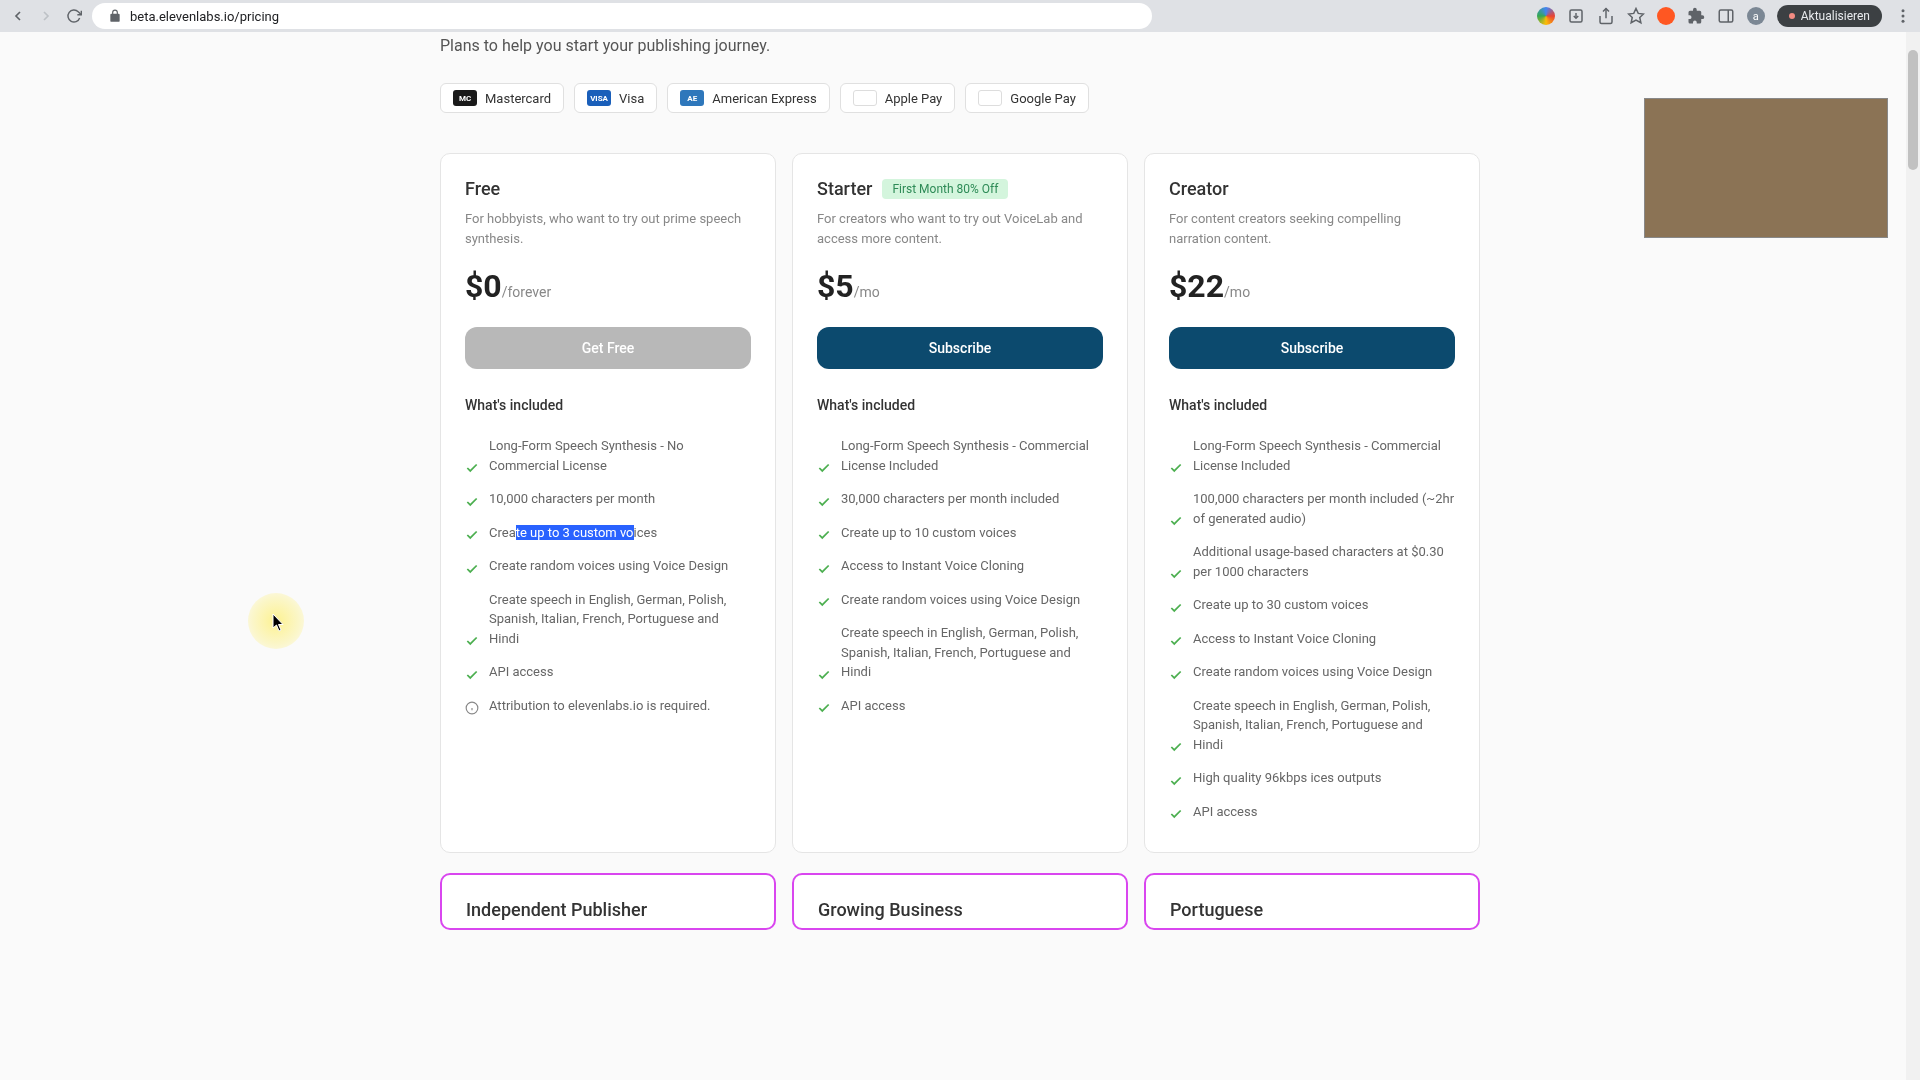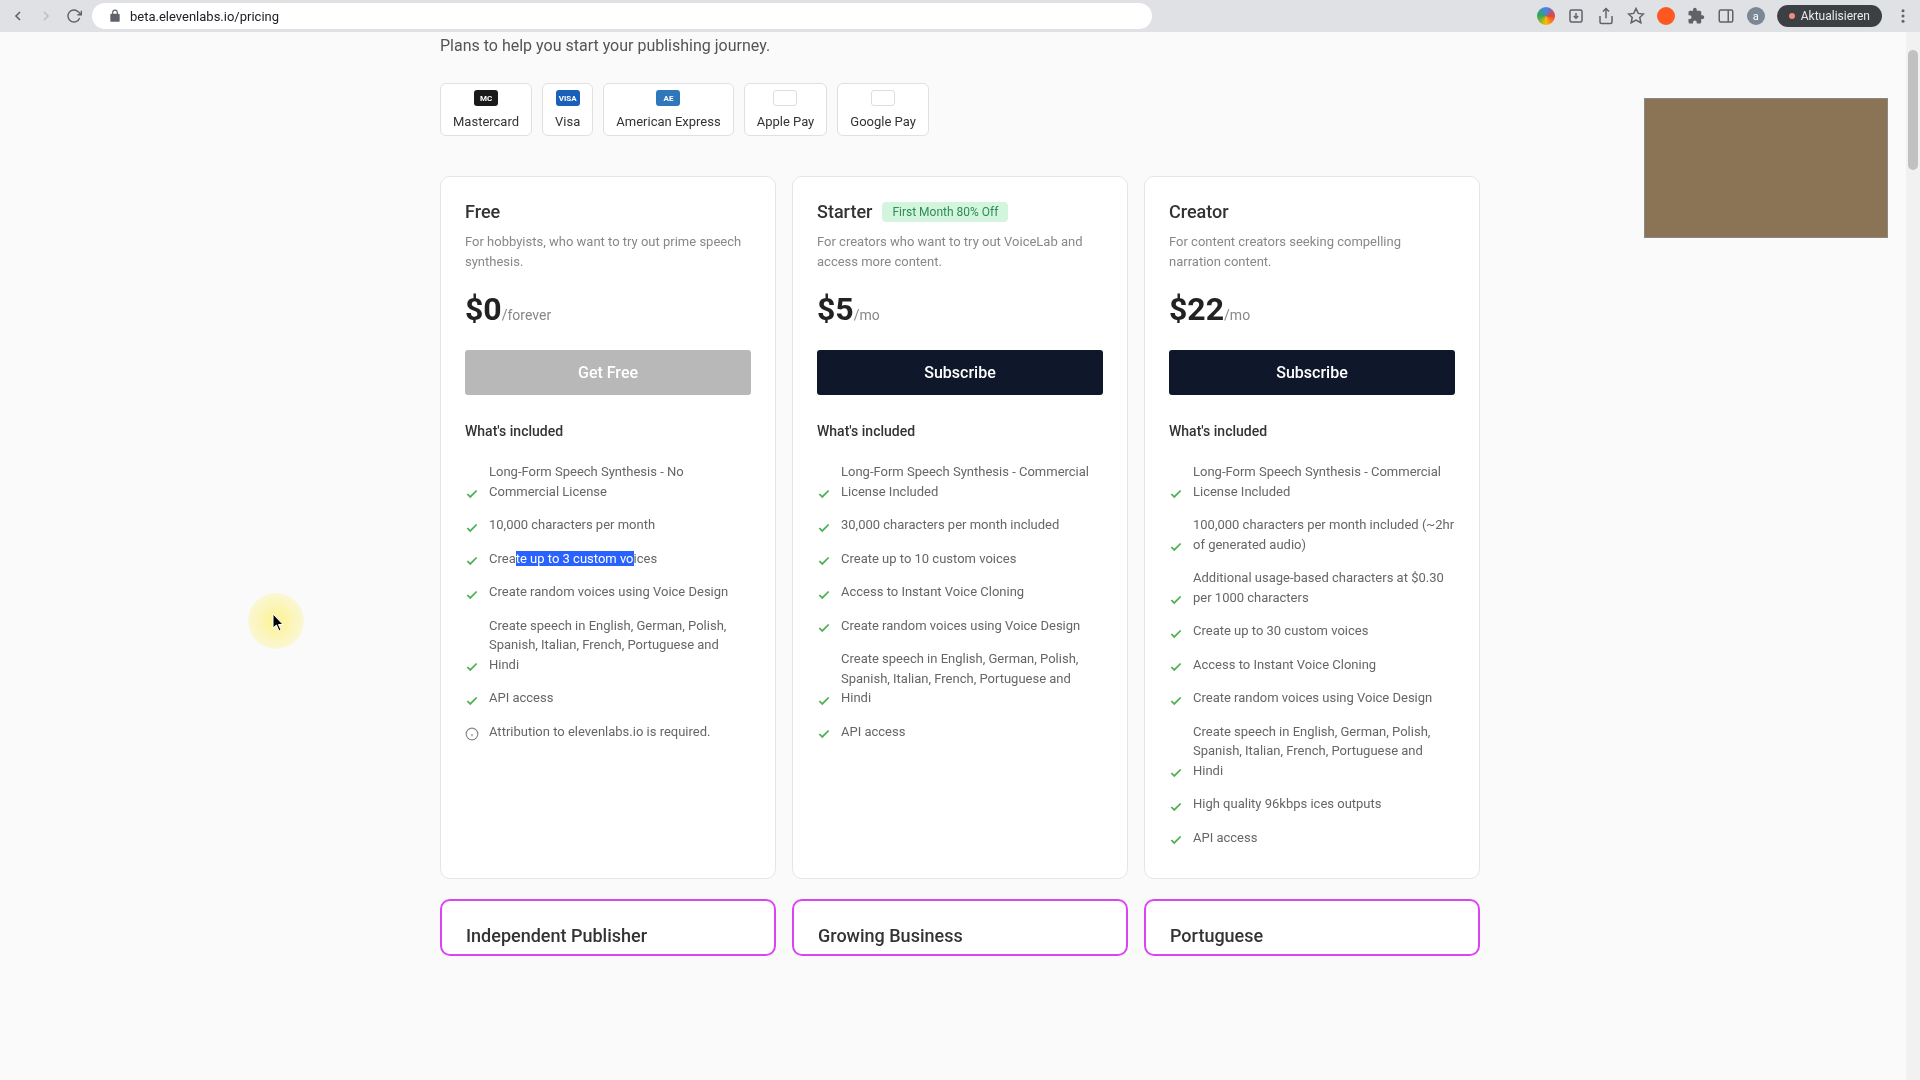--- a/index.html
+++ b/index.html
@@ -17,39 +17,39 @@
     .update-btn { background: #3c4043; color: #e8eaed; padding: 4px 12px; border-radius: 14px; font-size: 12px; display:flex; align-items:center; gap:6px; }
     .update-dot { width:6px; height:6px; border-radius:50%; background:#f28b82; }
     
     
     .page { background: #fafafa; min-height: calc(100vh - 32px); padding: 0 0 40px 0; position: relative; }
     .content { max-width: 1060px; margin: 0 auto; padding: 0 10px; }
     .header-section { padding-top: 4px; }
     .subtitle { font-size: 16px; color: #555; }
     
     .payment-row { display: flex; gap: 10px; margin-top: 28px; margin-bottom: 40px; }
-    .payment-chip { background: #fff; border: 1px solid #e0e0e0; border-radius: 6px; padding: 6px 12px; display: flex; align-items: center; gap: 8px; font-size: 13px; color: #333; flex-direction: column; }
+    .payment-chip { background: #fff; border: 1px solid #e0e0e0; border-radius: 6px; padding: 6px 12px; display: flex; align-items: center; gap: 8px; font-size: 13px; color: #333; }
     .pay-logo { width: 24px; height: 16px; border-radius: 3px; display:flex; align-items:center; justify-content:center; font-size:8px; color:white; font-weight:bold; }
     .mc-logo { background: #1a1a1a; }
     .visa-logo { background: #1a5fba; }
     .amex-logo { background: #2e77bb; }
     .apple-logo { background: #fff; color:#000; border:1px solid #ddd; }
     .google-logo { background: #fff; border:1px solid #ddd; }
     
     .plans-grid { display: grid; grid-template-columns: repeat(3, 1fr); gap: 16px; }
     .plan-card { background: #fff; border: 1px solid #e5e5e5; border-radius: 10px; padding: 24px; }
     .plan-name-row { display: flex; align-items: center; gap: 10px; }
     .plan-name { font-size: 18px; font-weight: 500; color: #333; }
     .plan-badge { background: #d4f5dd; color: #2e8b57; font-size: 12px; padding: 3px 10px; border-radius: 4px; }
     .plan-desc { font-size: 13px; color: #888; margin-top: 10px; line-height: 1.5; min-height: 40px; }
     .plan-price { font-size: 32px; font-weight: 700; color: #222; margin-top: 18px; }
     .plan-period { font-size: 14px; font-weight: 400; color: #888; }
-    .plan-btn { width: 100%; padding: 13px; border-radius: 3px; font-size: 16px; font-weight: 500; margin-top: 22px; border: none; cursor: pointer; }
+    .plan-btn { width: 100%; padding: 13px; border-radius: 12px; font-size: 14px; font-weight: 500; margin-top: 22px; border: none; cursor: pointer; }
     .plan-btn.disabled { background: #b8b8b8; color: #fff; cursor: default; }
-    .plan-btn.primary { background: #0f172a; color: #fff; }
+    .plan-btn.primary { background: #0c4a6e; color: #fff; }
     .included-label { font-size: 14px; font-weight: 500; color: #333; margin-top: 28px; margin-bottom: 16px; }
     .feature-list { list-style: none; }
     .feature-item { display: flex; align-items: flex-end; gap: 10px; font-size: 13px; color: #666; padding: 7px 0; line-height: 1.5; }
     .feature-check { color: #4caf50; flex-shrink: 0; margin-top: 2px; }
     .feature-info { color: #888; flex-shrink: 0; margin-top: 2px; }
     .text-selected { background: #2962ff; color: #fff; }
     
     .lower-row { display: grid; grid-template-columns: repeat(3, 1fr); gap: 16px; margin-top: 20px; }
     .lower-card { background: #fff; border: 2px solid #d946ef; border-radius: 10px; padding: 24px 24px 8px 24px; }
     .lower-title { font-size: 18px; font-weight: 500; color: #333; }

